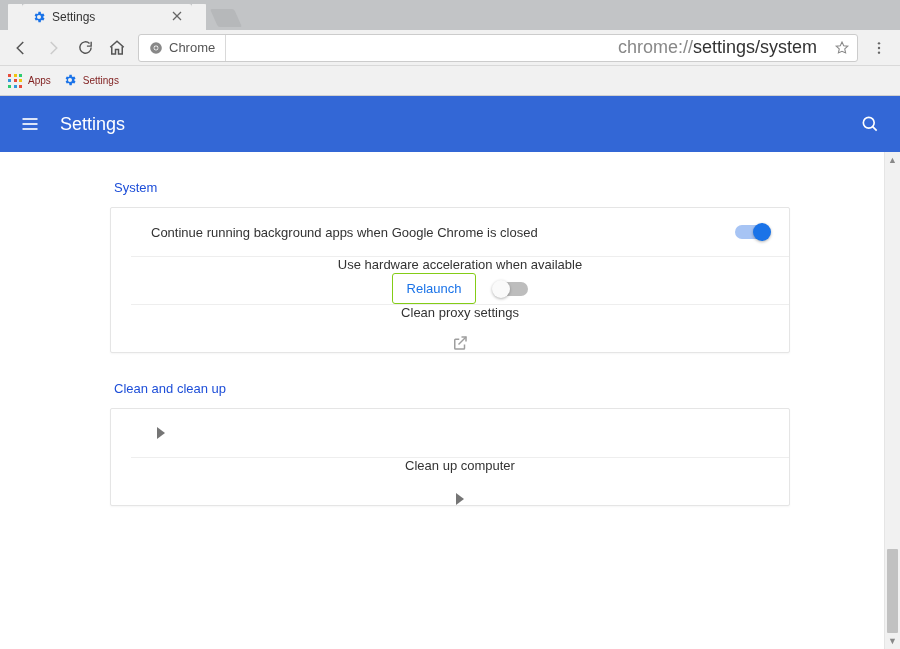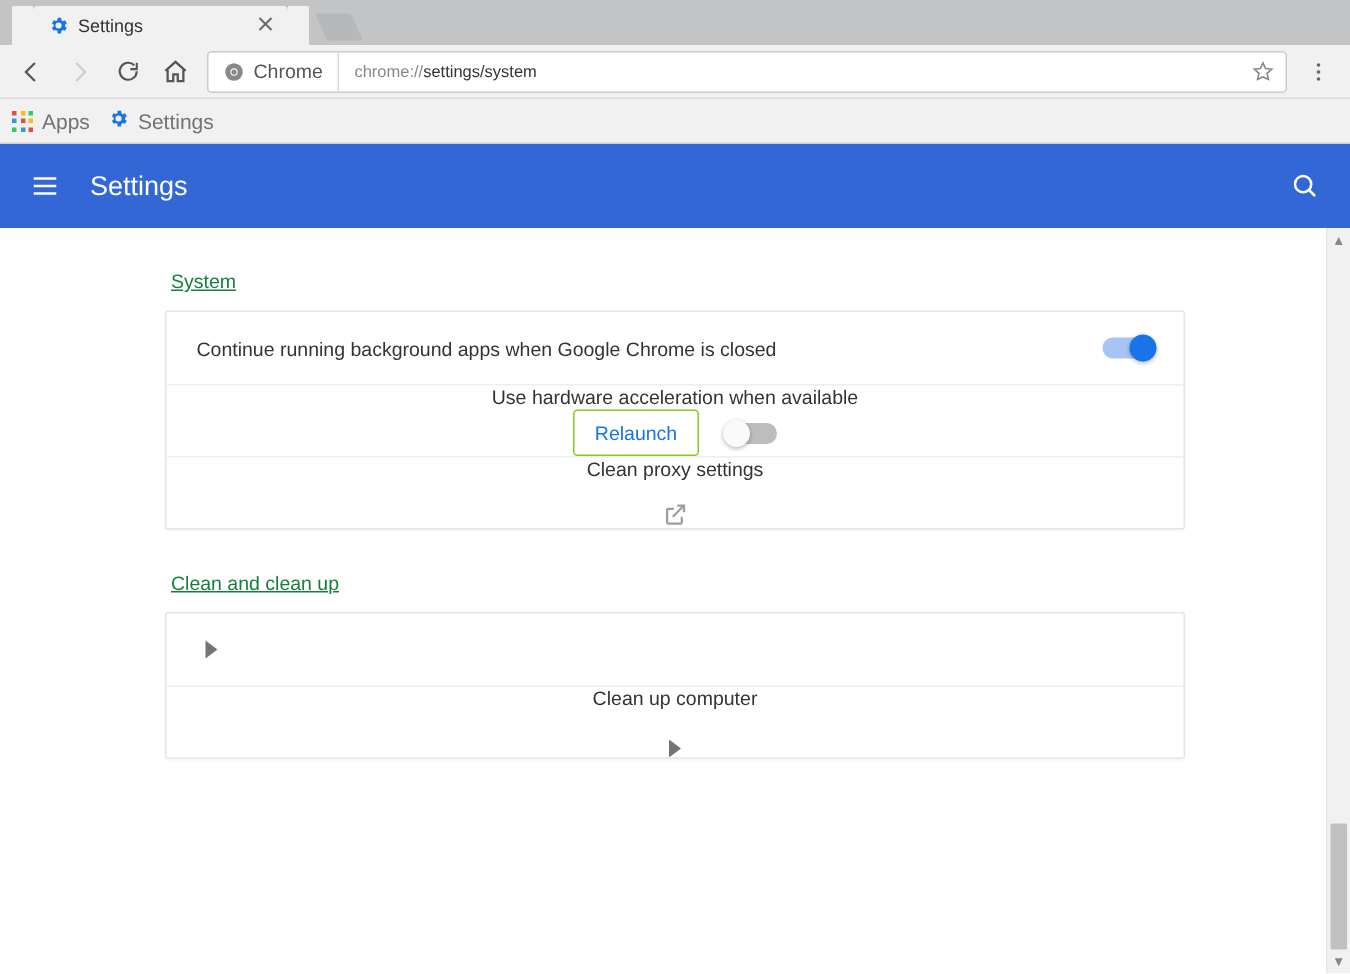--- a/index.html
+++ b/index.html
@@ -23,43 +23,43 @@
   .newtab { width: 24px; height: 18px; background: #b6b8ba; margin-left: 8px; margin-bottom: 3px; transform: skewX(24deg); border-radius: 2px; }
   .newtab-inner { width: 100%; height: 100%; display: flex; align-items: center; justify-content: center; }
 
   
   .toolbar { height: 36px; background: #f1f1f1; border-bottom: 1px solid #d9d9d9; display: flex; align-items: center; padding: 0 6px; gap: 2px; }
   .nav-btn { width: 30px; height: 30px; display: flex; align-items: center; justify-content: center; color: #333; border-radius: 14px; }
   .nav-btn.disabled { color: #bbb; }
   .omnibox { flex: 1; height: 28px; background: #fff; border: 1px solid #ccc; border-radius: 3px; display: flex; align-items: center; margin: 0 4px; overflow: hidden; }
   .omnibox .origin-chip { height: 100%; display: flex; align-items: center; padding: 0 10px; gap: 6px; color: #555; font-size: 13px; border-right: 1px solid #d9d9d9; }
   .omnibox .origin-chip svg { color: #666; }
-  .omnibox .url { flex: 1; padding: 0 10px; color: #888; font-size: 11px; }
+  .omnibox .url { flex: 1; padding: 0 10px; color: #888; font-size: 18px; text-align: right; }
   .omnibox .url .solid { color: #333; }
   .omnibox .star { width: 30px; display: flex; align-items: center; justify-content: center; color: #777; }
   .menu-btn { width: 30px; height: 30px; display: flex; align-items: center; justify-content: center; color: #555; }
 
   
   .bookmarks { height: 30px; background: #f1f1f1; border-bottom: 1px solid #d0d0d0; display: flex; align-items: center; padding: 0 8px; gap: 12px; }
-  .bm-item { display: flex; align-items: center; gap: 6px; font-size: 14px; color: #737373; }
+  .bm-item { display: flex; align-items: center; gap: 6px; font-size: 10px; color: #7f1d1d; }
   .apps-icon { width: 14px; height: 14px; display: inline-block; position: relative; }
   .apps-icon span { position: absolute; width: 3px; height: 3px; border-radius: 0; }
 
   
   .settings-header { height: 56px; background: #3367d6; display: flex; align-items: center; padding: 0 18px; color: #fff; }
   .hamburger { width: 24px; height: 24px; display: flex; align-items: center; justify-content: center; margin-right: 18px; }
   .settings-title { font-size: 18px; font-weight: 500; }
   .search-btn { margin-left: auto; width: 24px; height: 24px; display: flex; align-items: center; justify-content: center; }
 
   
   .content-wrapper { position: relative; height: calc(649px - 30px - 36px - 30px - 56px); background: #fff; }
   .content-scroll { height: 100%; overflow: hidden; padding: 24px 0 30px; background: #fff; }
   .content { width: 680px; margin: 0 auto; }
-  .section-title { font-size: 13px; color: #15803d; font-weight: 500; margin: 4px 4px 12px; text-decoration: underline; }
-  .card { background: #fff; border: 1px solid #e5e5e5; border-radius: 2px; margin-bottom: 28px; box-shadow: 0 1px 2px rgba(0,0,0,0.04); }
+  .section-title { font-size: 13px; color: #1d4ed8; font-weight: 500; margin: 4px 4px 12px; }
+  .card { background: #fff; border: 1px solid #e5e5e5; border-radius: 2px; margin-bottom: 28px; box-shadow: 0 1px 2px rgba(0,0,0,0.04); padding-left: 20px; }
   .row { display: flex; align-items: center; min-height: 48px; padding: 0 20px; font-size: 13px; color: #333; }
   .row + .row { border-top: 1px solid #eee; flex-direction: column; }
   .row .label { flex: 1; }
   .row .trail { display: flex; align-items: center; gap: 18px; }
 
   
   .toggle { width: 34px; height: 14px; border-radius: 8px; position: relative; }
   .toggle::after { content: ""; position: absolute; width: 18px; height: 18px; border-radius: 50%; top: -2px; box-shadow: 0 1px 3px rgba(0,0,0,0.3); }
   .toggle.on { background: #a7c4f4; }
   .toggle.on::after { background: #1a73e8; right: -2px; }

